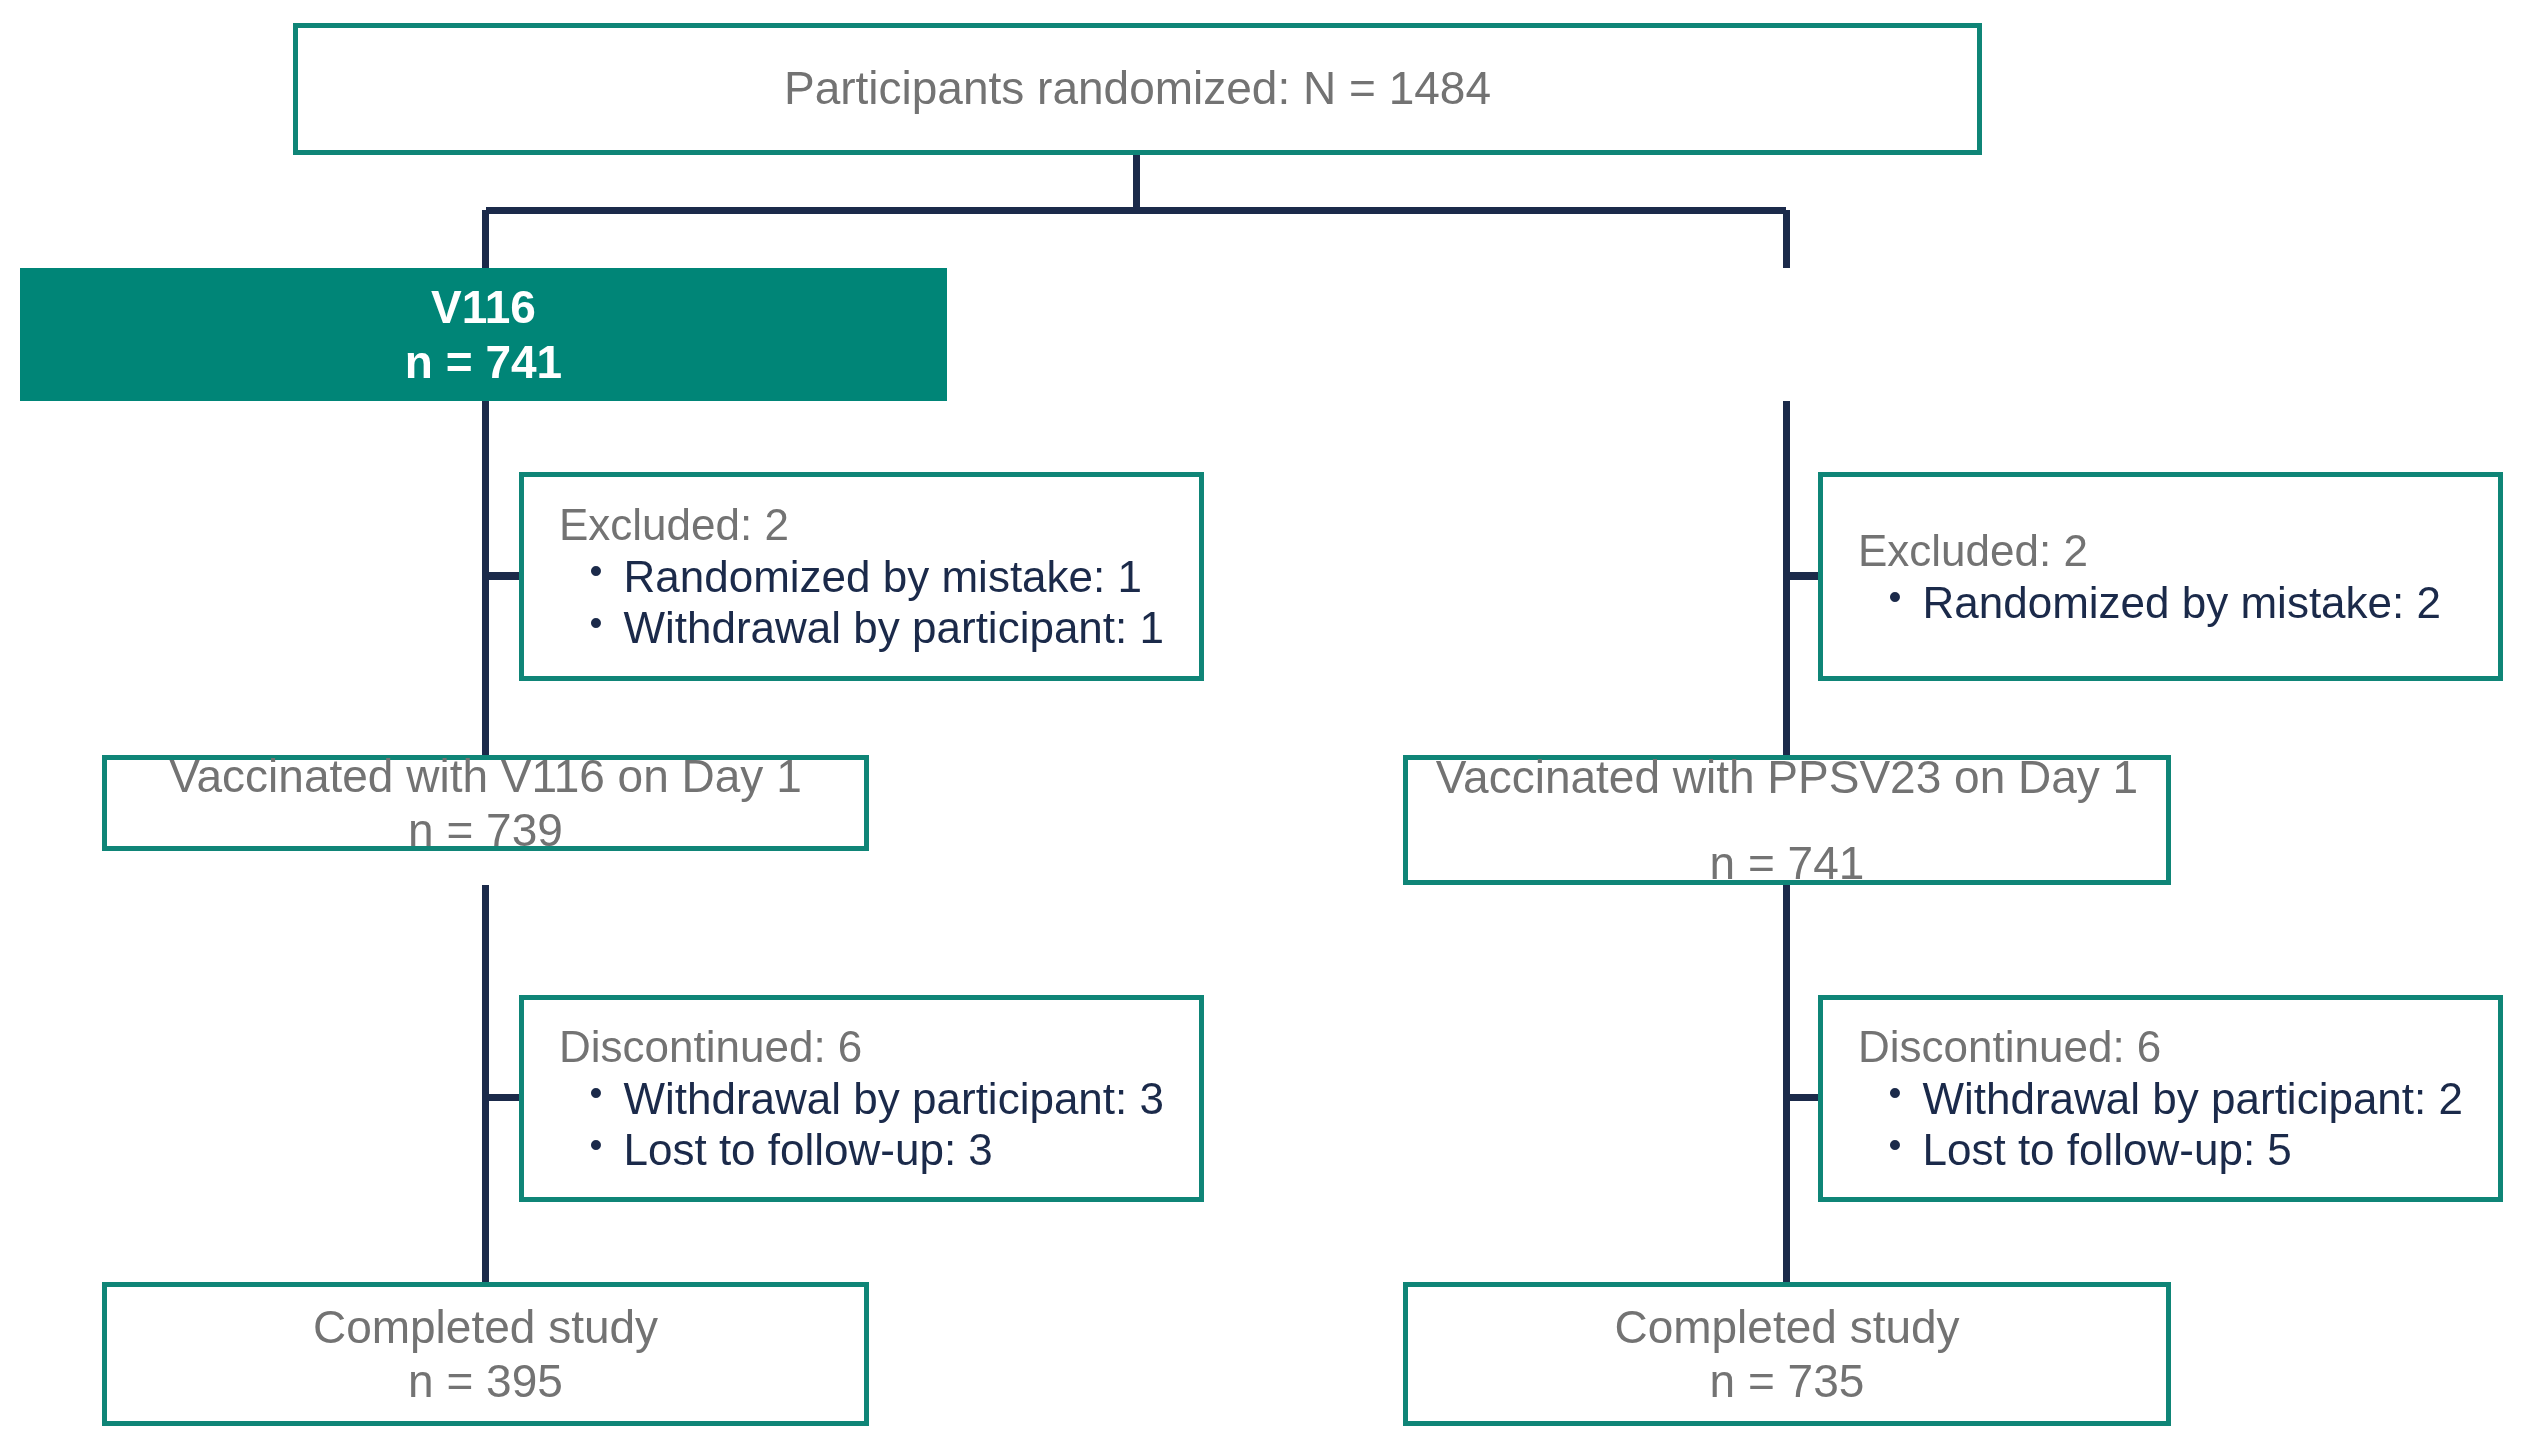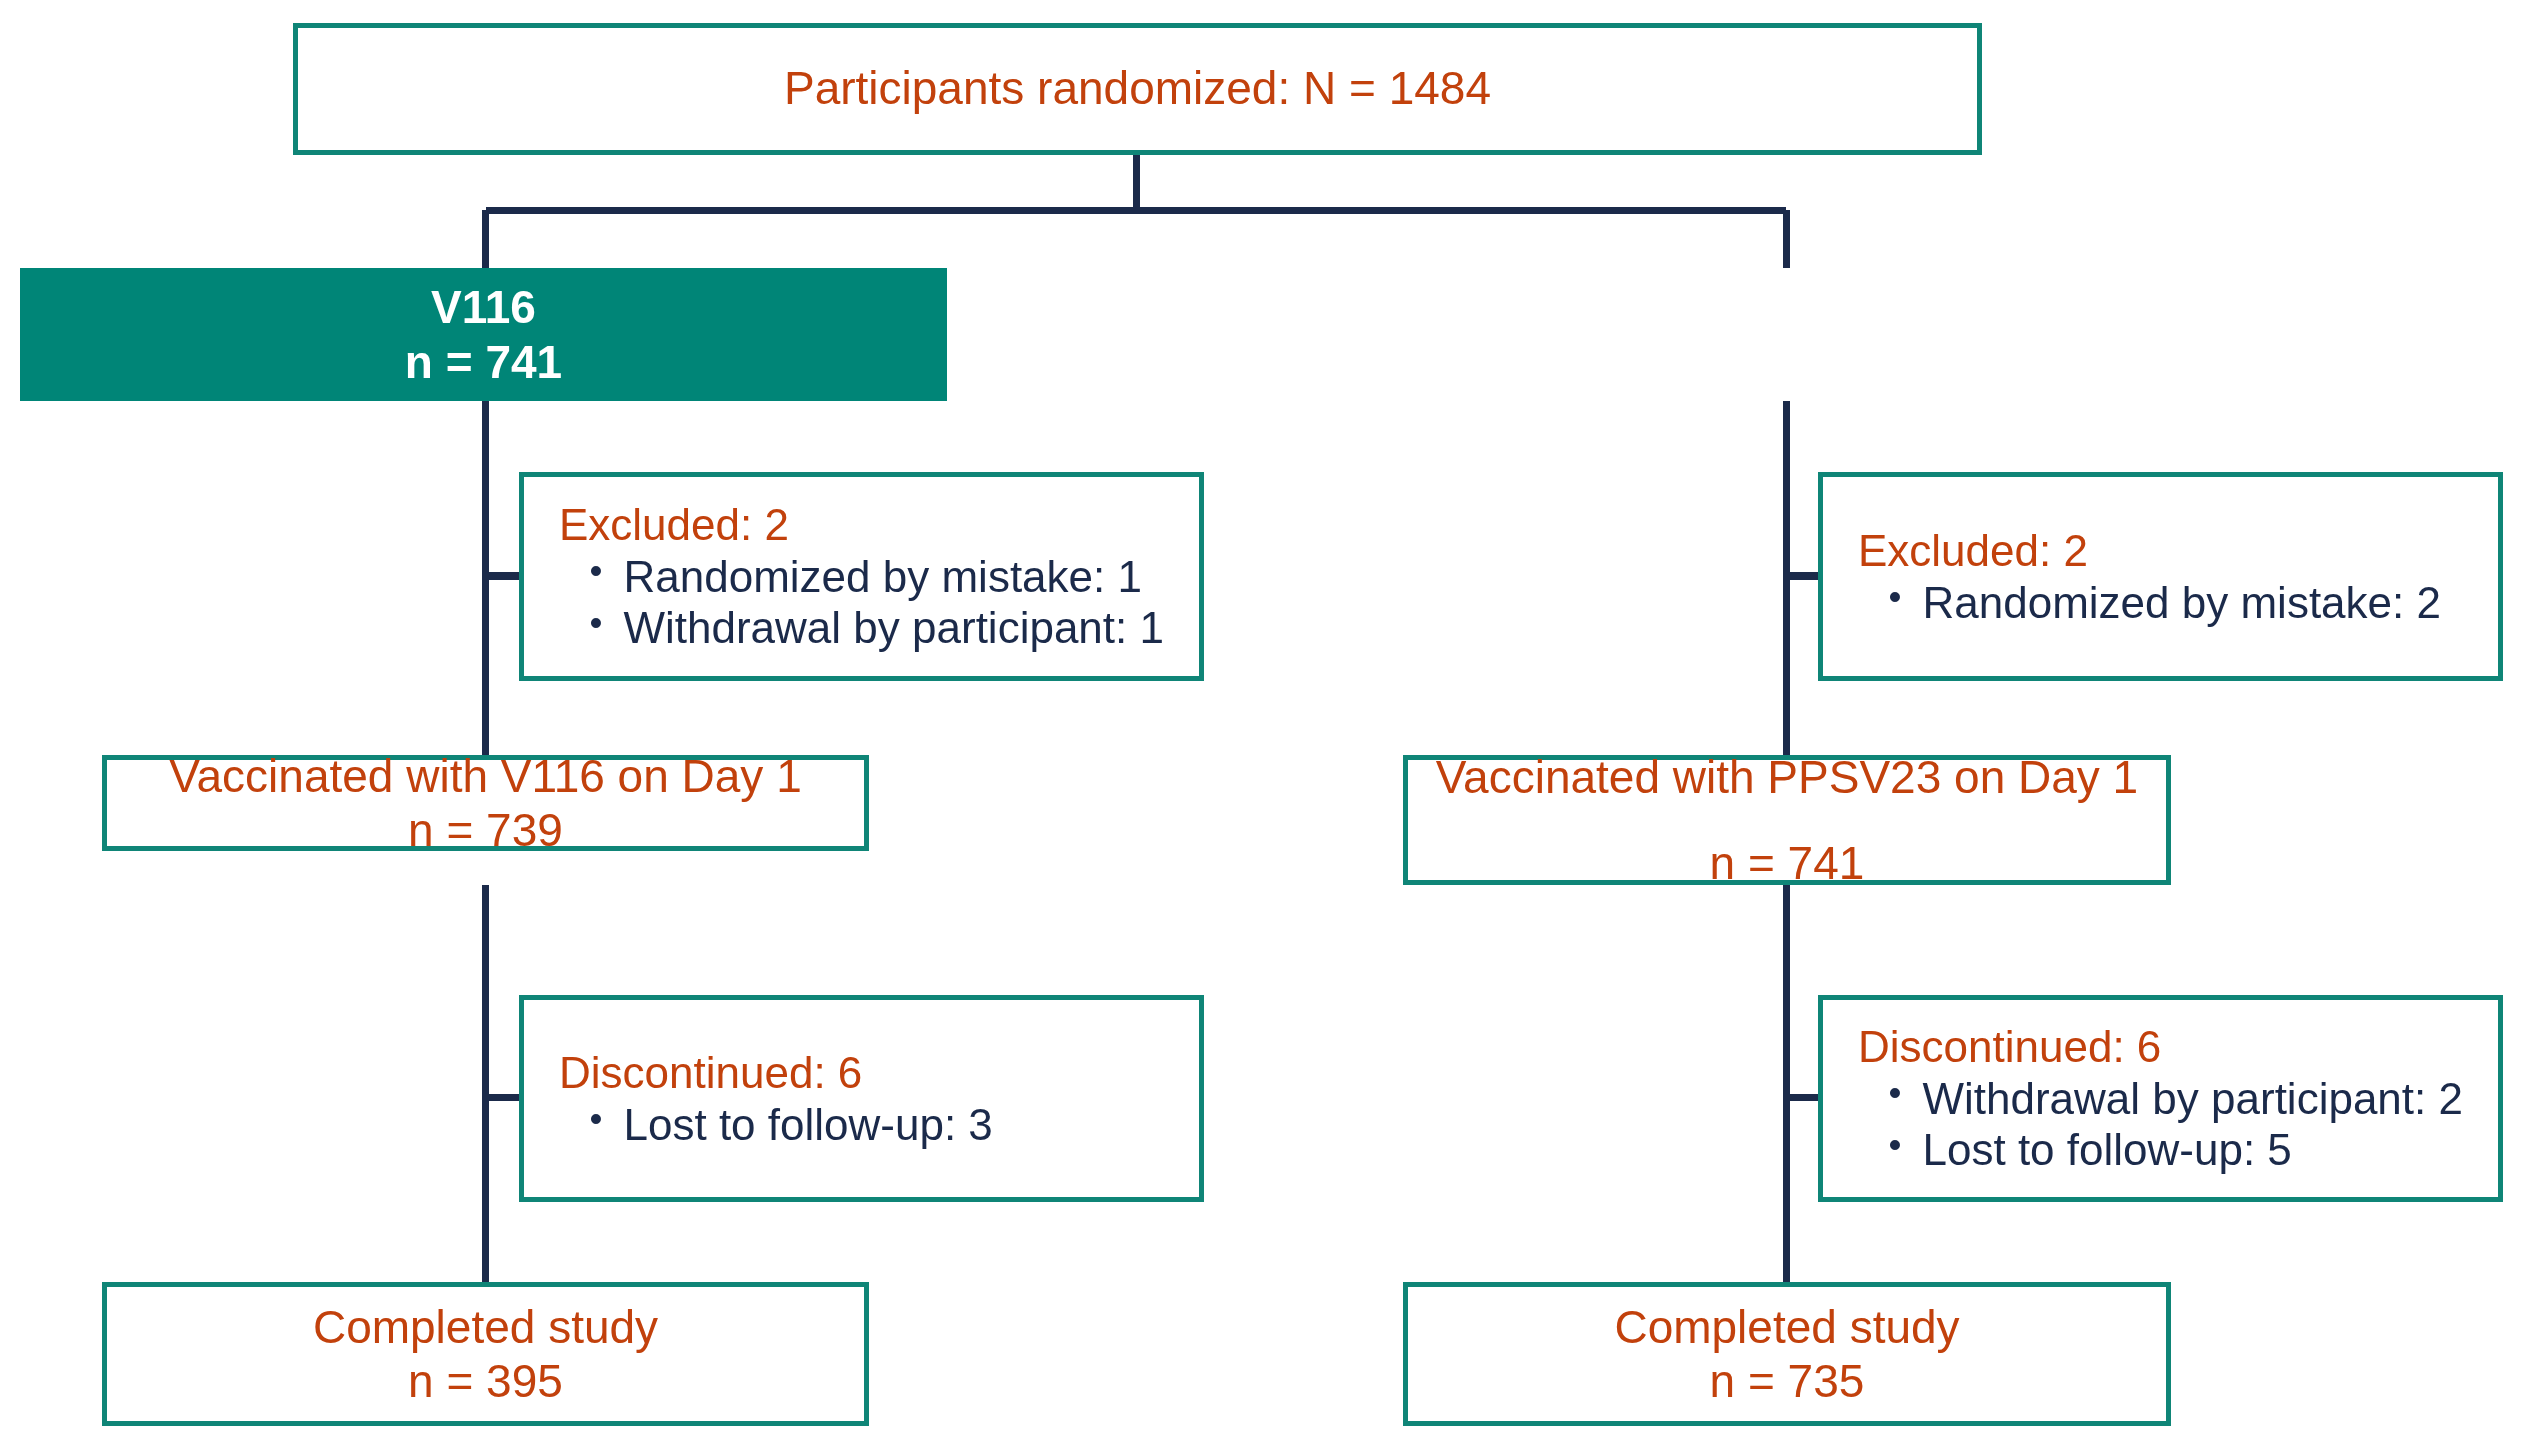--- a/index.html
+++ b/index.html
@@ -43,21 +43,21 @@
     border: none;
   }
   .node-box.filled-blue {
     background: #0a6fbd;
     border: none;
   }
   .node-title,
   .node-sub,
   .node-head,
   .node-bullet-text {
-    color: #c2410c;
+    color: #737373;
     font-family: "Liberation Sans", sans-serif;
     line-height: 1.18;
     white-space: nowrap;
   }
   .centered {
     text-align: center;
   }
   .node-title {
     font-size: 46px;
   }
@@ -165,20 +165,21 @@
   </div>
 
   <div class="node-box outlined" style="left:1403px; top:755px; width:768px; height:130px;gap:31px;">
     <div class="node-title centered">Vaccinated with PPSV23 on Day 1</div>
     <div class="node-sub centered">n = 741</div>
   </div>
 
   <div class="node-box outlined list-box" style="left:519px; top:995px; width:685px; height:207px;">
     <div class="node-head">Discontinued: 6</div>
     <ul class="bullet-list">
+      <li>Withdrawal by participant: 3</li>
       <li>Lost to follow-up: 3</li>
     </ul>
   </div>
 
   <div class="node-box outlined list-box" style="left:1818px; top:995px; width:685px; height:207px;">
     <div class="node-head">Discontinued: 6</div>
     <ul class="bullet-list">
       <li>Withdrawal by participant: 2</li>
       <li>Lost to follow-up: 5</li>
     </ul>

